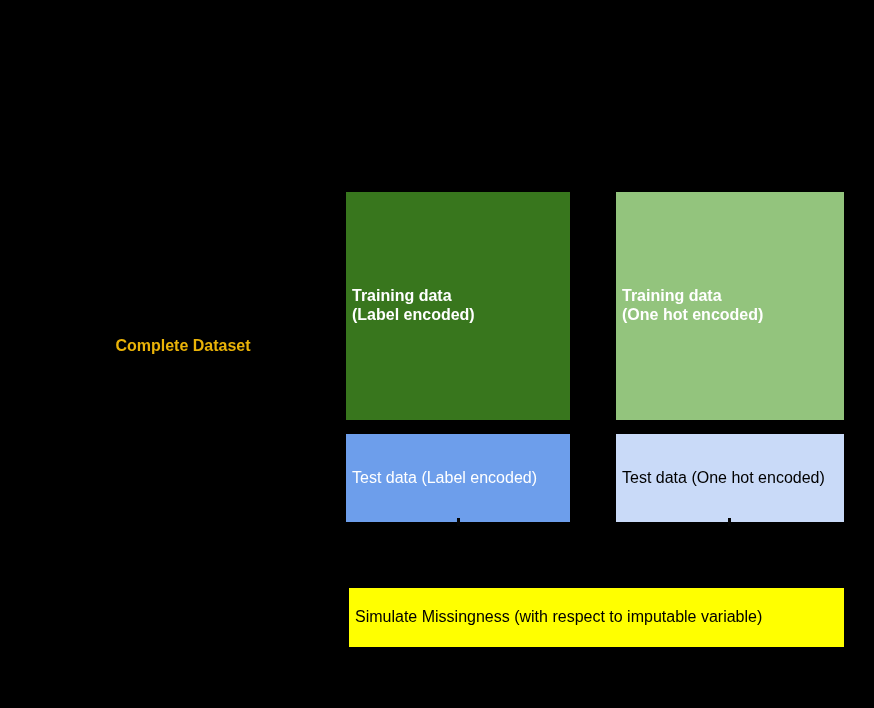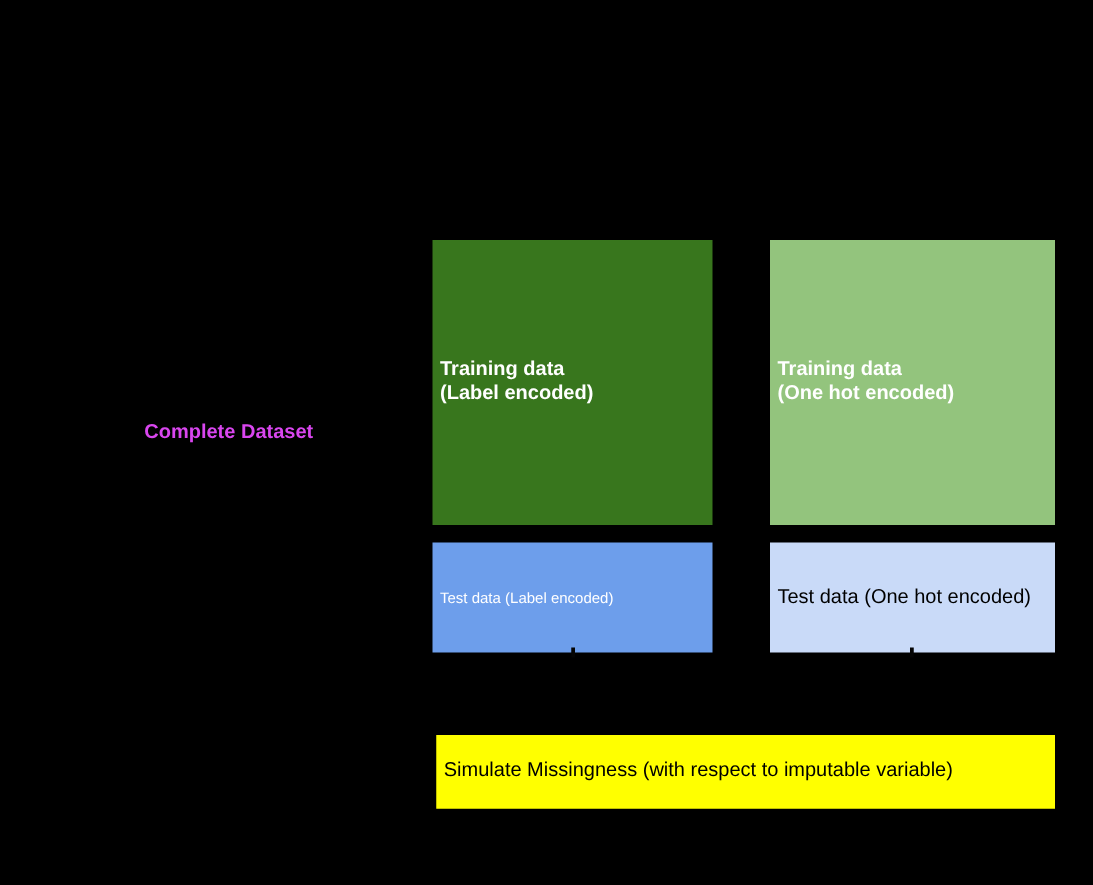--- a/index.html
+++ b/index.html
@@ -24,21 +24,21 @@
     text-align: left;
     line-height: 1.18;
     overflow: hidden;
   }
   .label-only {
     position: absolute;
     display: flex;
     align-items: center;
     justify-content: center;
     text-align: center;
-    color: #d946ef;
+    color: #eab308;
     font-weight: bold;
     font-size: 16px;
     line-height: 1.2;
   }
 
   
   #complete-dataset {
     left: 93px;
     top: 334px;
     width: 180px;
@@ -71,21 +71,21 @@
 
   
   #test-label {
     left: 346px;
     top: 434px;
     width: 224px;
     height: 88px;
     background: #6d9eeb;
     color: #ffffff;
     font-weight: normal;
-    font-size: 12px;
+    font-size: 16px;
   }
 
   
   #test-onehot {
     left: 616px;
     top: 434px;
     width: 228px;
     height: 88px;
     background: #c9daf8;
     color: #000000;

